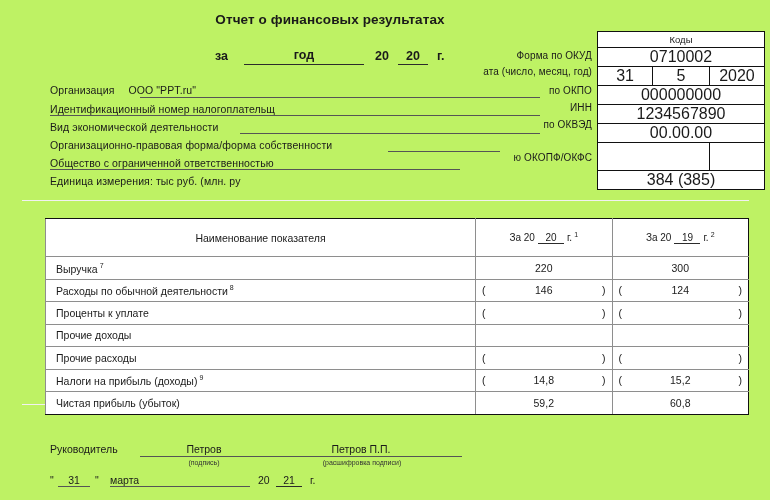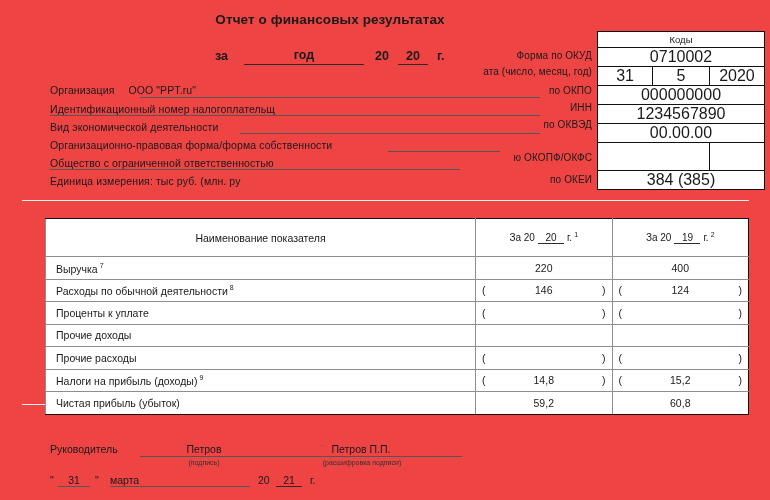--- a/index.html
+++ b/index.html
@@ -10,21 +10,21 @@
   body {
     width: 770px; height: 500px;
     position: relative;
     font-family: "Liberation Sans", sans-serif;
     color: #1a1a1a;
     overflow: hidden;
   }
   .page {
     position: relative;
     width: 770px; height: 500px;
-    background: #ef4444;
+    background: #bef264;
     padding-left: 38px;
   }
 
   
   .title {
     position: absolute;
     left: 170px; top: 12px;
     width: 320px;
     text-align: center;
     font-size: 13.5px;
@@ -210,21 +210,20 @@
     <span class="yy-rule"></span>
     <span class="gdot">г.</span>
   </div>
 
   <div class="rcap" style="left:430px; top:50px; width:162px;">Форма по ОКУД</div>
   <div class="rcap" style="left:400px; top:66px; width:192px;">ата (число, месяц, год)</div>
   <div class="rcap" style="left:430px; top:85px; width:162px;">по ОКПО</div>
   <div class="rcap" style="left:430px; top:102px; width:162px;">ИНН</div>
   <div class="rcap" style="left:430px; top:119px; width:162px;">по ОКВЭД</div>
   <div class="rcap" style="left:420px; top:152px; width:172px;">ю ОКОПФ/ОКФС</div>
-  <div class="rcap" style="left:430px; top:174px; width:162px;">по ОКЕИ</div>
 
   <table class="codes">
     <tbody>
         <tr>
       <td colspan="3" class="hdr">Коды</td>
     </tr>
     <tr>
       <td colspan="3">0710002</td>
     </tr>
     <tr>
@@ -300,21 +299,21 @@
     </tr>
 
     <tr class="drow">
       <td class="namecell bordT">
         <span>Выручка</span><sup class="fn">7</sup>
       </td>
       <td class="valcell bordL bordT">
         <span>220</span>
       </td>
       <td class="valcell bordL bordR bordT">
-        <span>400</span>
+        <span>300</span>
       </td>
     </tr>
 
     <tr class="drow">
       <td class="namecell">
         <span>Расходы по обычной деятельности</span><sup class="fn">8</sup>
       </td>
       <td class="valcell bordL">
         <span class="paren-l">(</span>
         <span>146</span>

